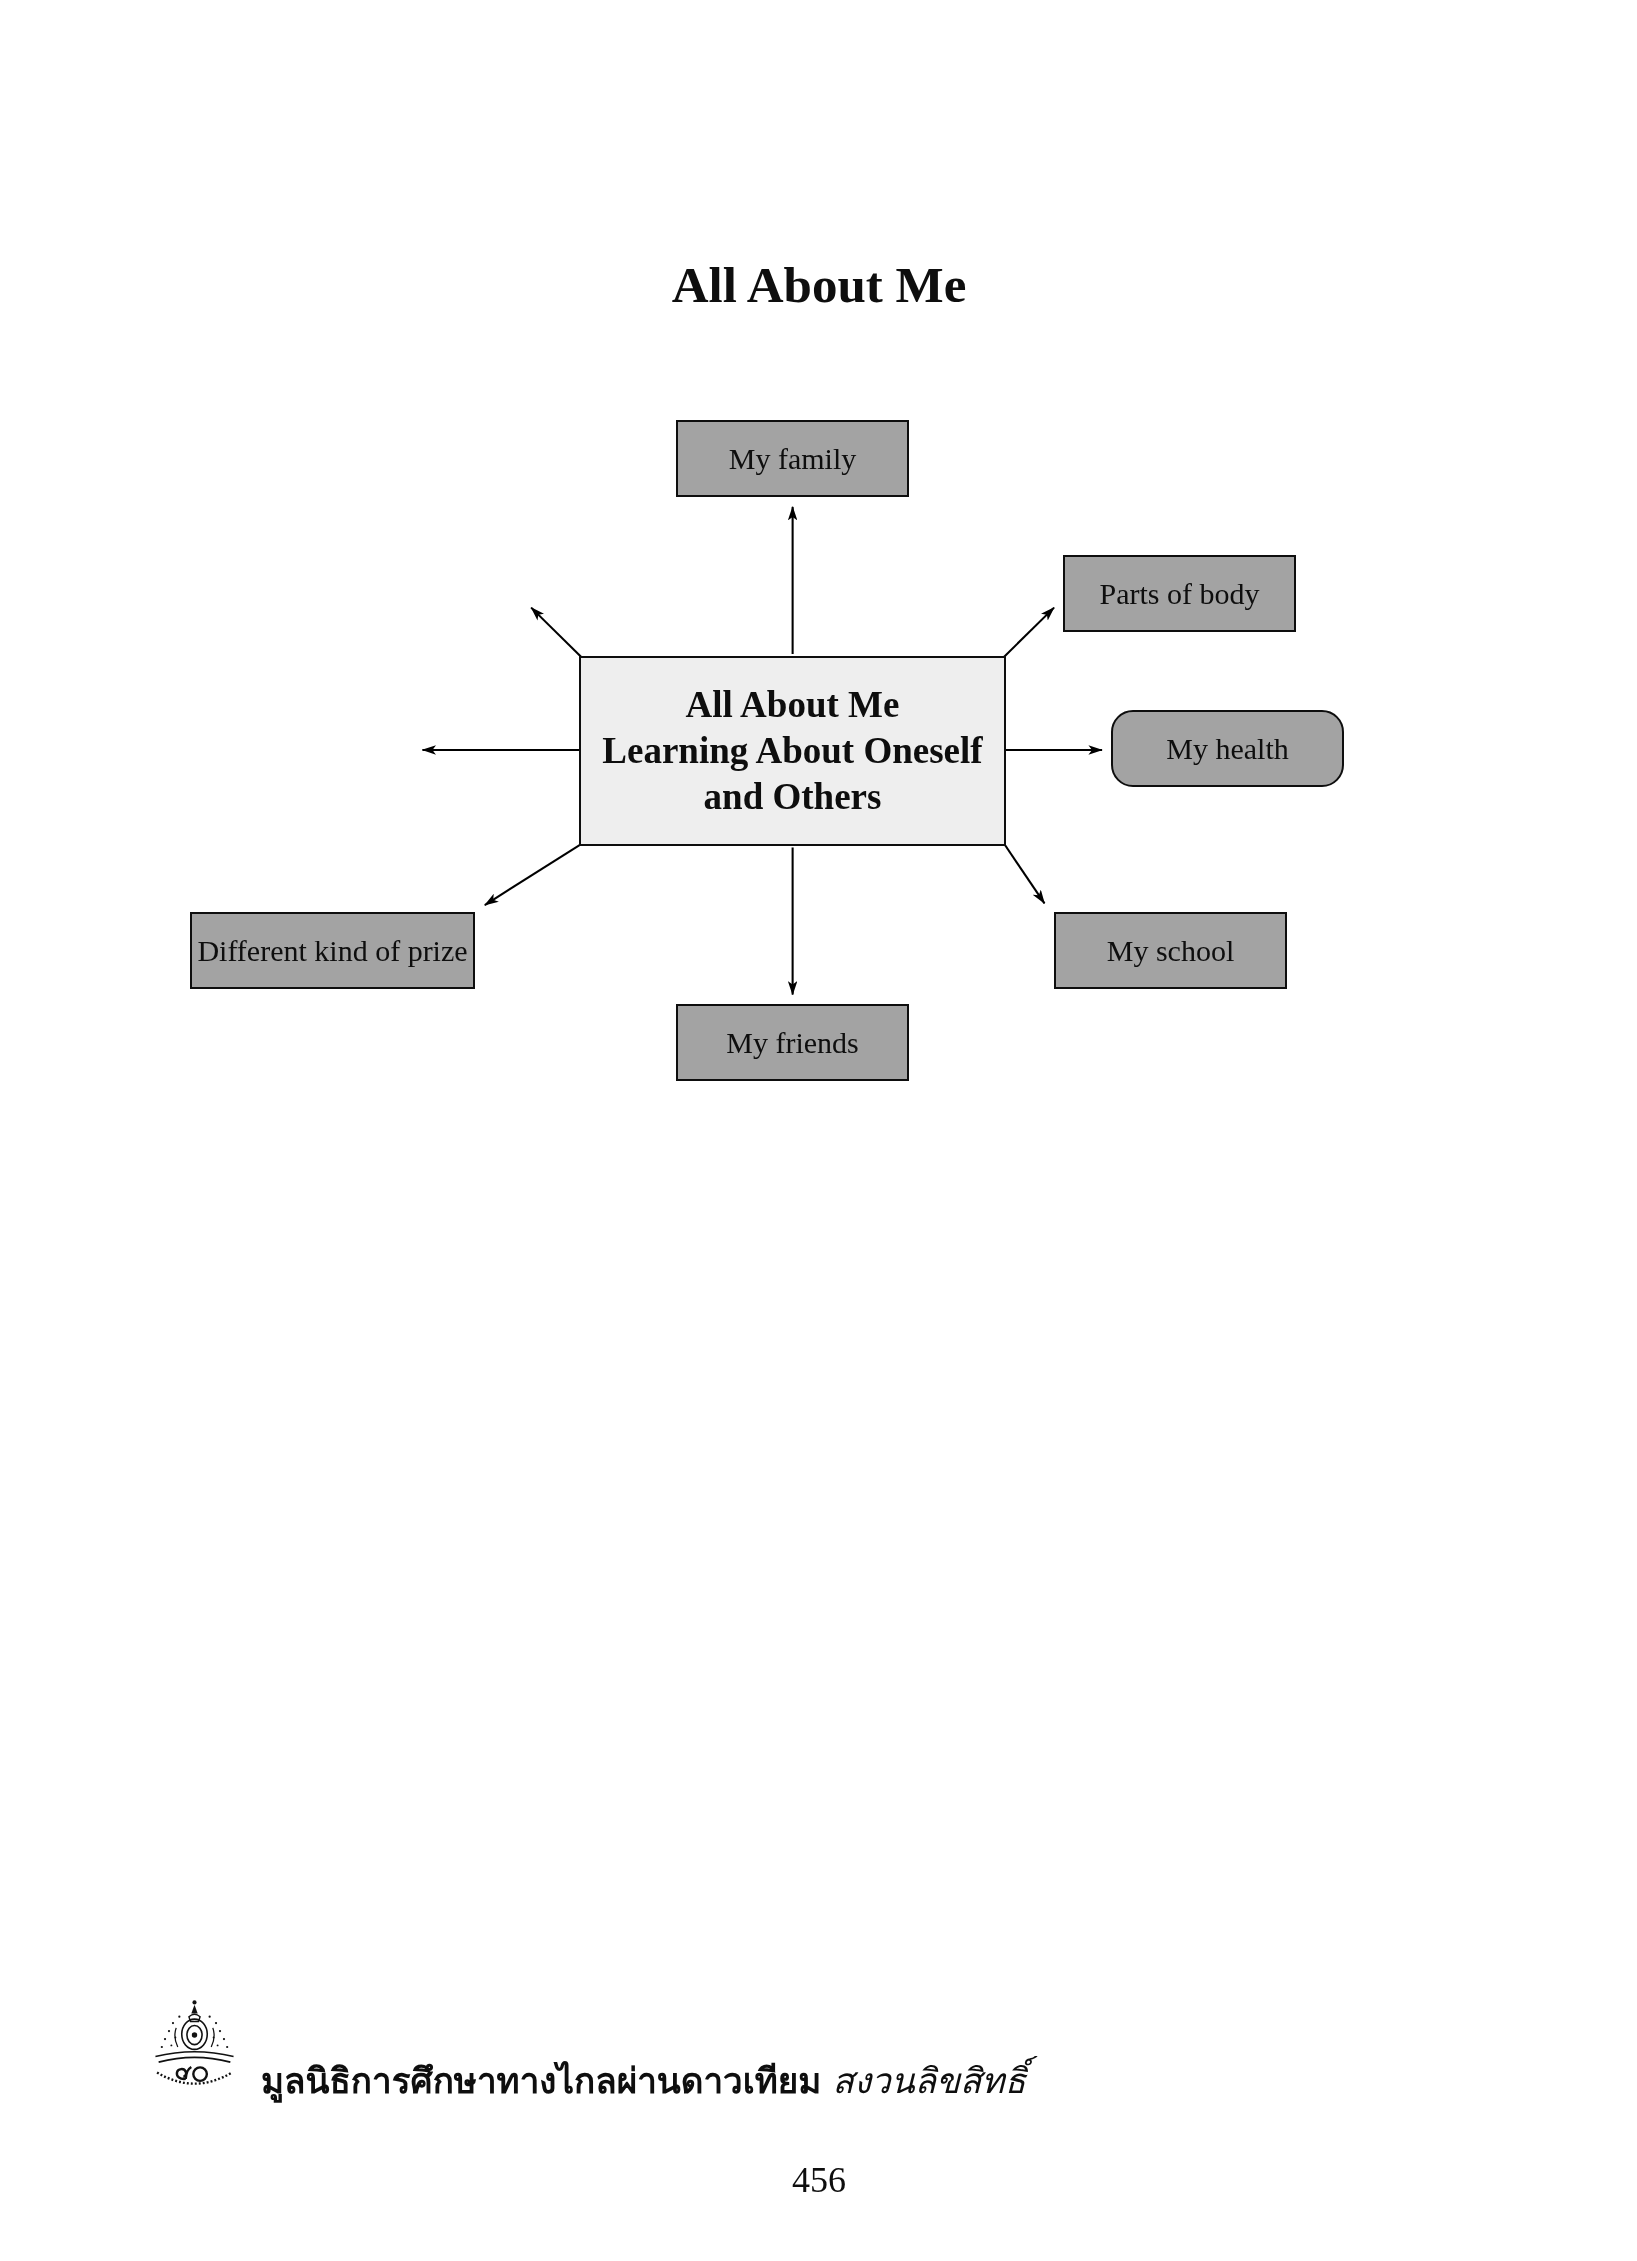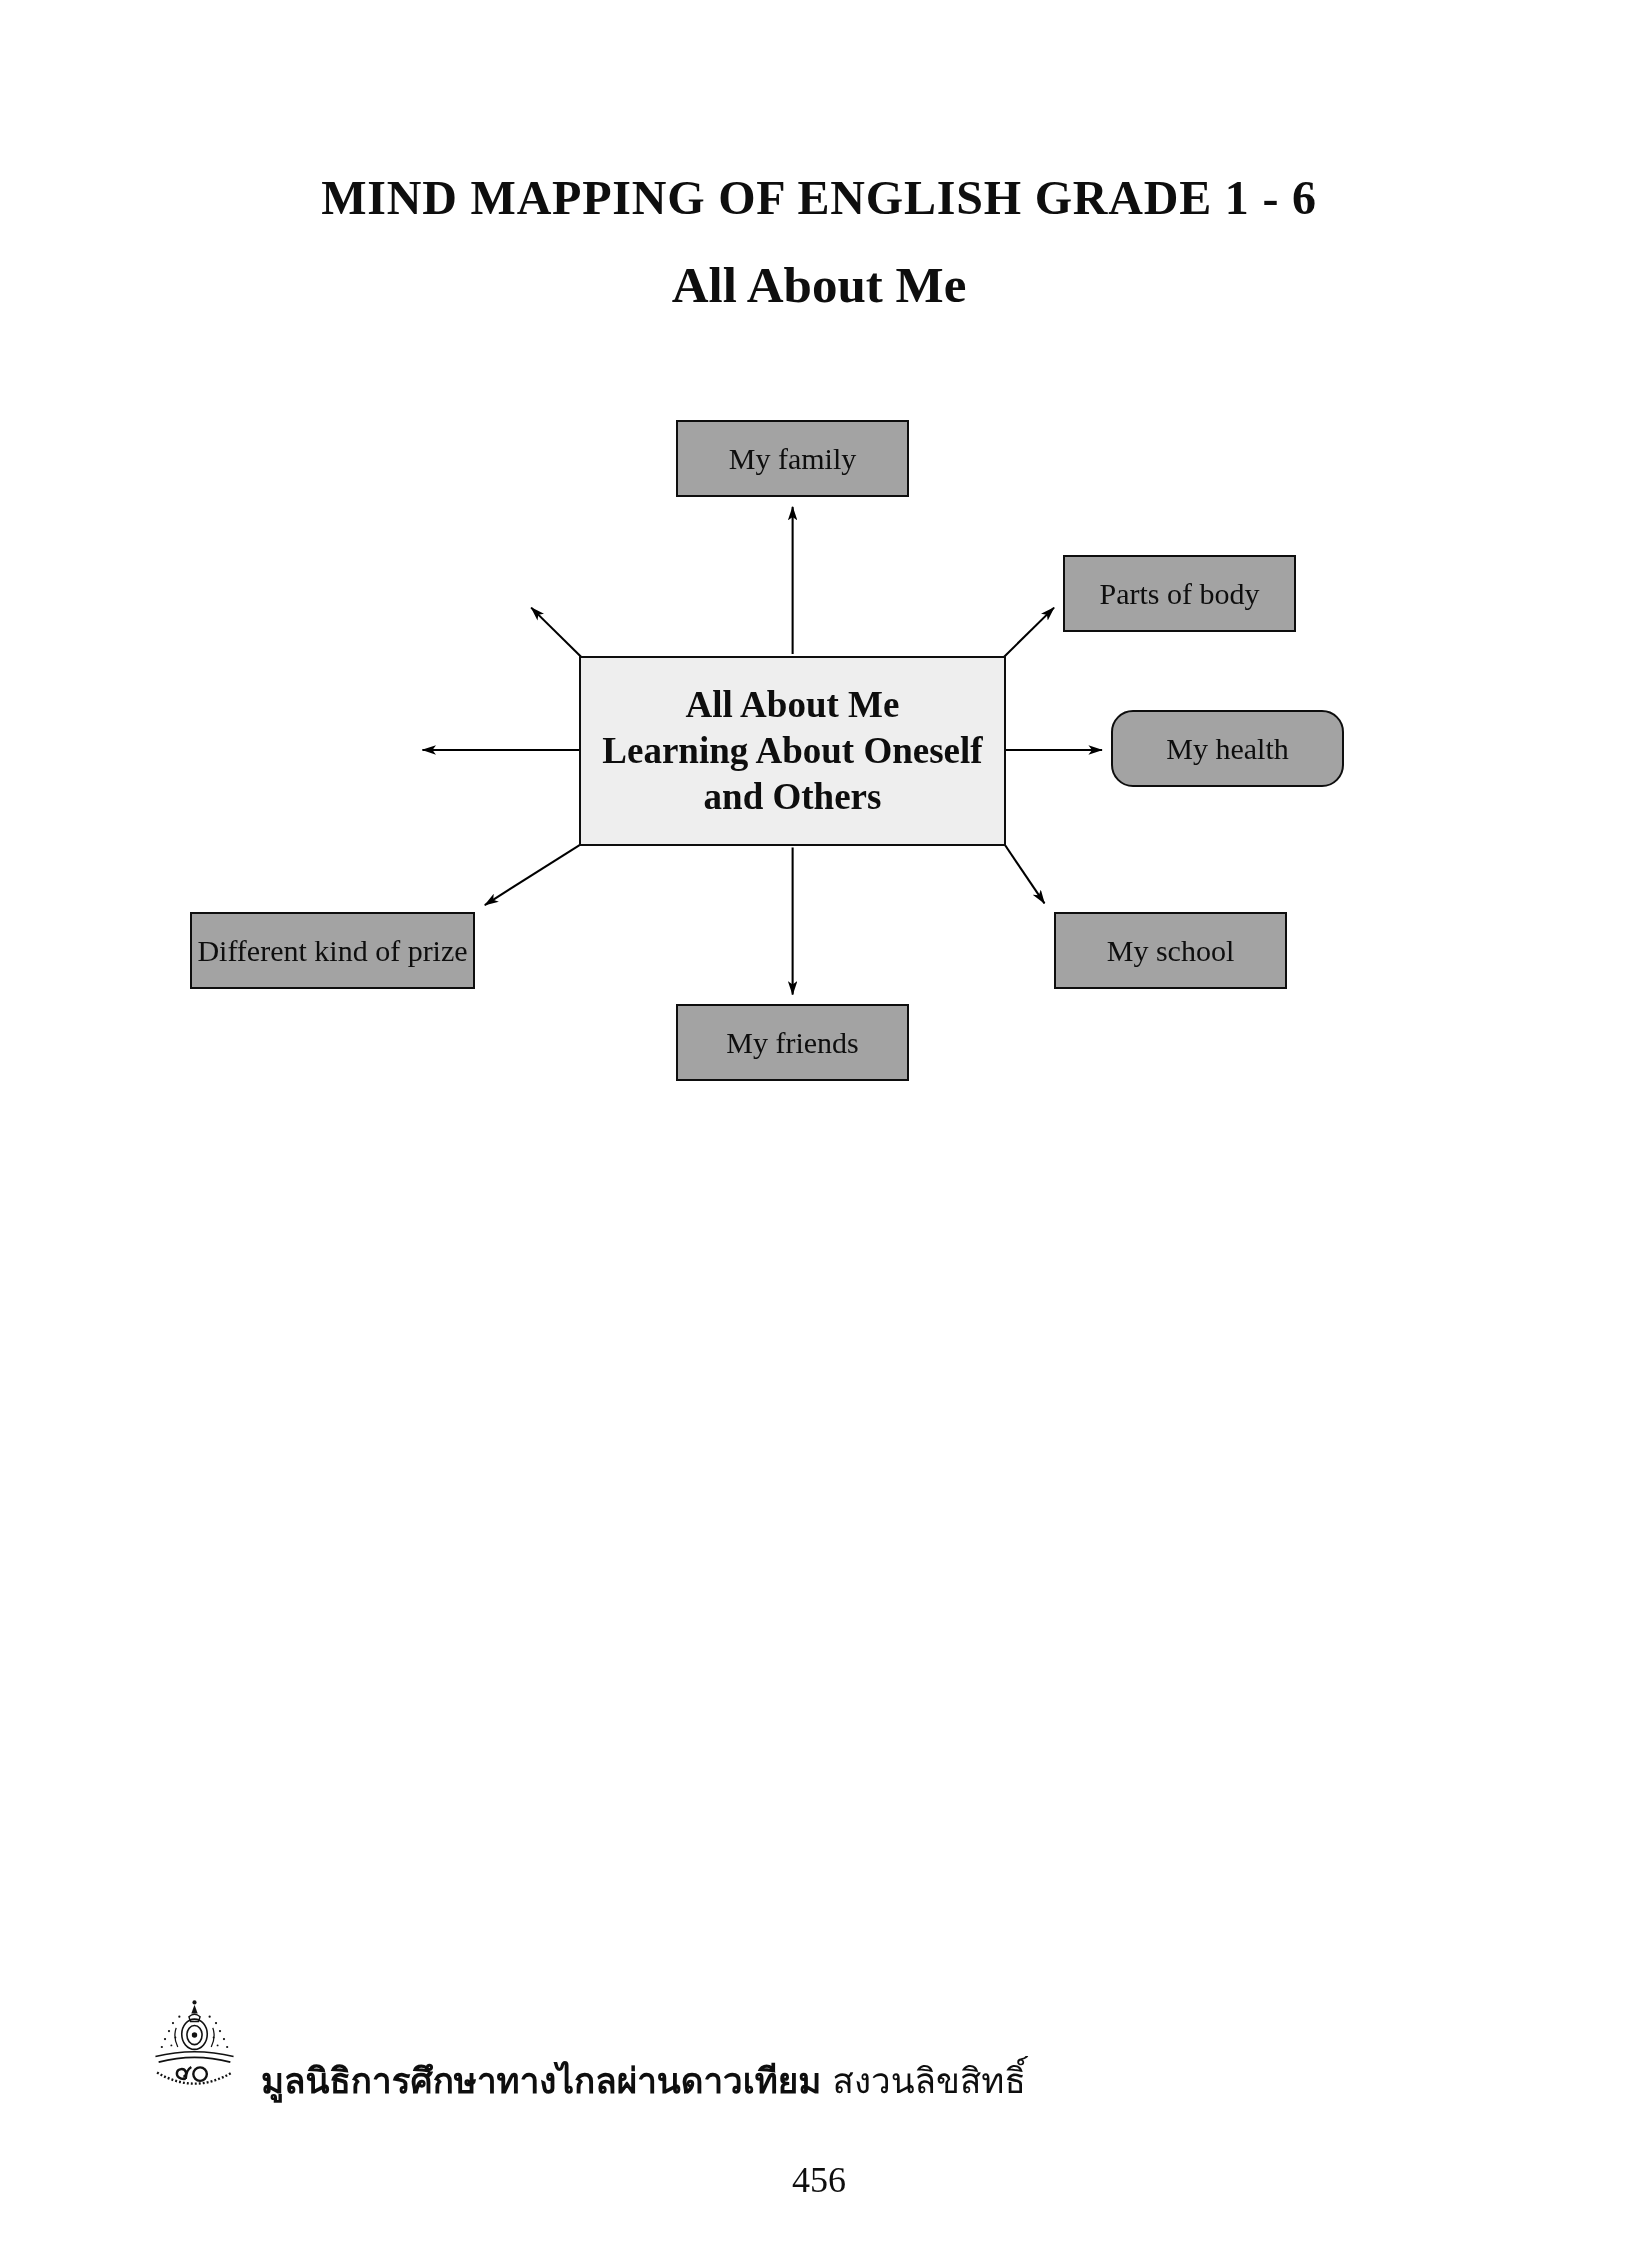--- a/index.html
+++ b/index.html
@@ -70,36 +70,36 @@
   .credit-line{
     position:absolute;
     left:261px; top:2053px;
     font-size:35px;
     font-weight:bold;
     font-family:"DejaVu Sans","Liberation Serif",sans-serif;
     white-space:nowrap;
   }
   .credit-line .rights{
     font-weight:normal;
+    font-style:italic;
     margin-left:11.2px;
   }
   .page-number{
     position:absolute;
     left:0; width:100%;
     top:2159px;
     text-align:center;
     font-size:36px;
   }
 </style>
 </head>
 <body>
 
 <div class="page">
 
-  <div id="main-title" class="title">MIND MAPPING OF ENGLISH GRADE 1 - 6</div>
   <div id="sub-title" class="title">All About Me</div>
 
   <svg id="connectors" viewBox="0 0 2048 2828" xmlns="http://www.w3.org/2000/svg">
     <defs>
       <marker id="arrow" viewBox="0 0 18 12" refX="17" refY="6" markerWidth="18" markerHeight="12" markerUnits="userSpaceOnUse" orient="auto">
         <path d="M0,0 L18,6 L0,12 L4.5,6 Z" fill="#000000"></path>
       </marker>
     </defs>
     <line x1="991" y1="818" x2="991" y2="634" stroke="#000" stroke-width="2.6" marker-end="url(#arrow)"></line>
     <line x1="727" y1="822" x2="664" y2="760" stroke="#000" stroke-width="2.6" marker-end="url(#arrow)"></line>

